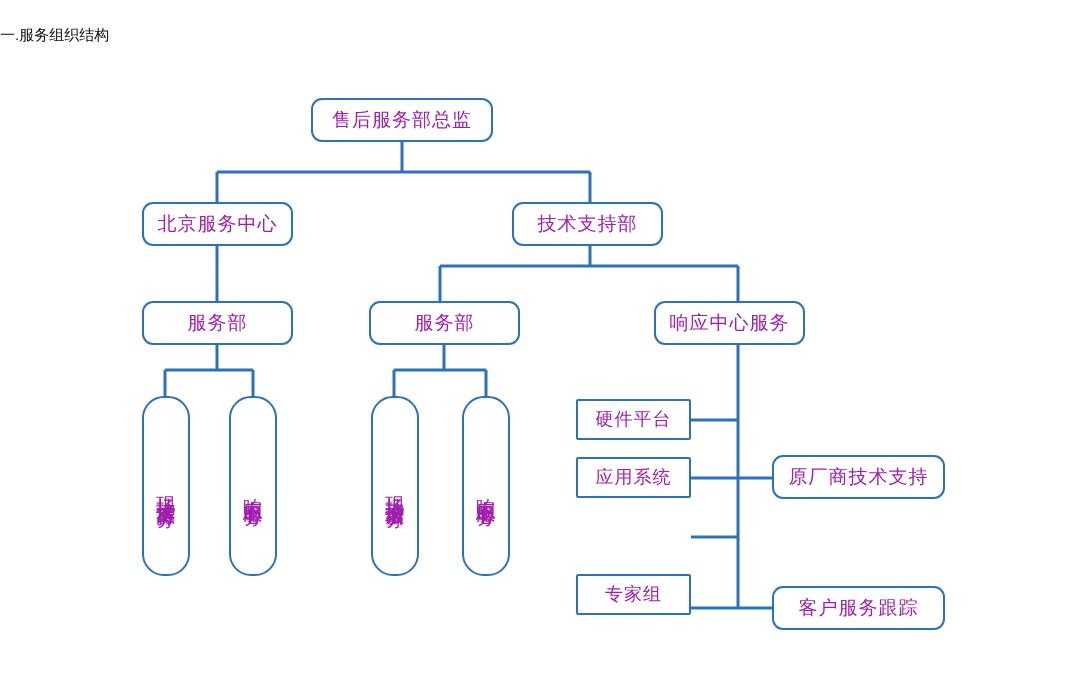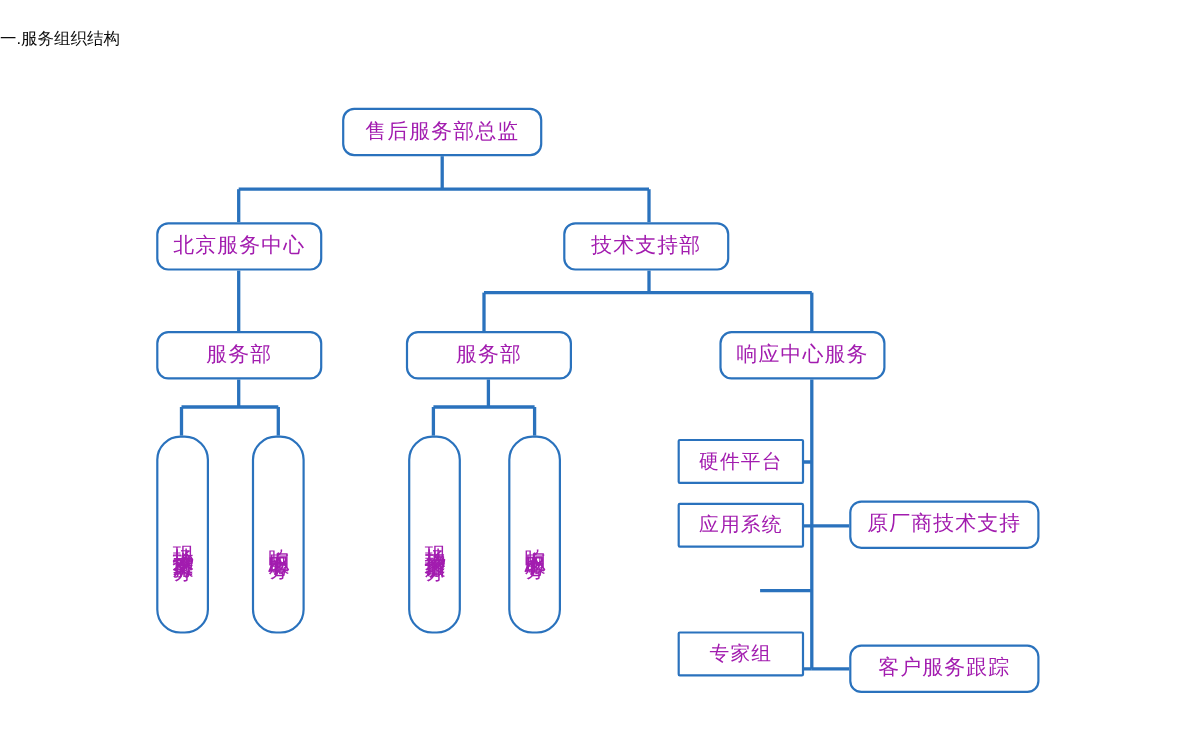--- a/index.html
+++ b/index.html
@@ -47,21 +47,21 @@
   }
   .node.h { font-size: 19px; letter-spacing: 1px; }
   .node.v {
     writing-mode: vertical-rl;
     text-orientation: upright;
     font-size: 19px;
     letter-spacing: 2px;
     border-radius: 22px;
     padding-top: 6px;
   }
-  .node.small { font-size: 18px; letter-spacing: 1px; border-radius: 2px; margin-left: 40px; }
+  .node.small { font-size: 18px; letter-spacing: 1px; border-radius: 2px; }
 </style>
 </head>
 <body>
 
 <div id="root">
 
   <div id="page-title">一.服务组织结构</div>
 
   <svg id="edges" viewBox="0 0 1085 673" xmlns="http://www.w3.org/2000/svg">
     <g stroke="#2a72bd" stroke-width="3" fill="none" stroke-linecap="butt">

